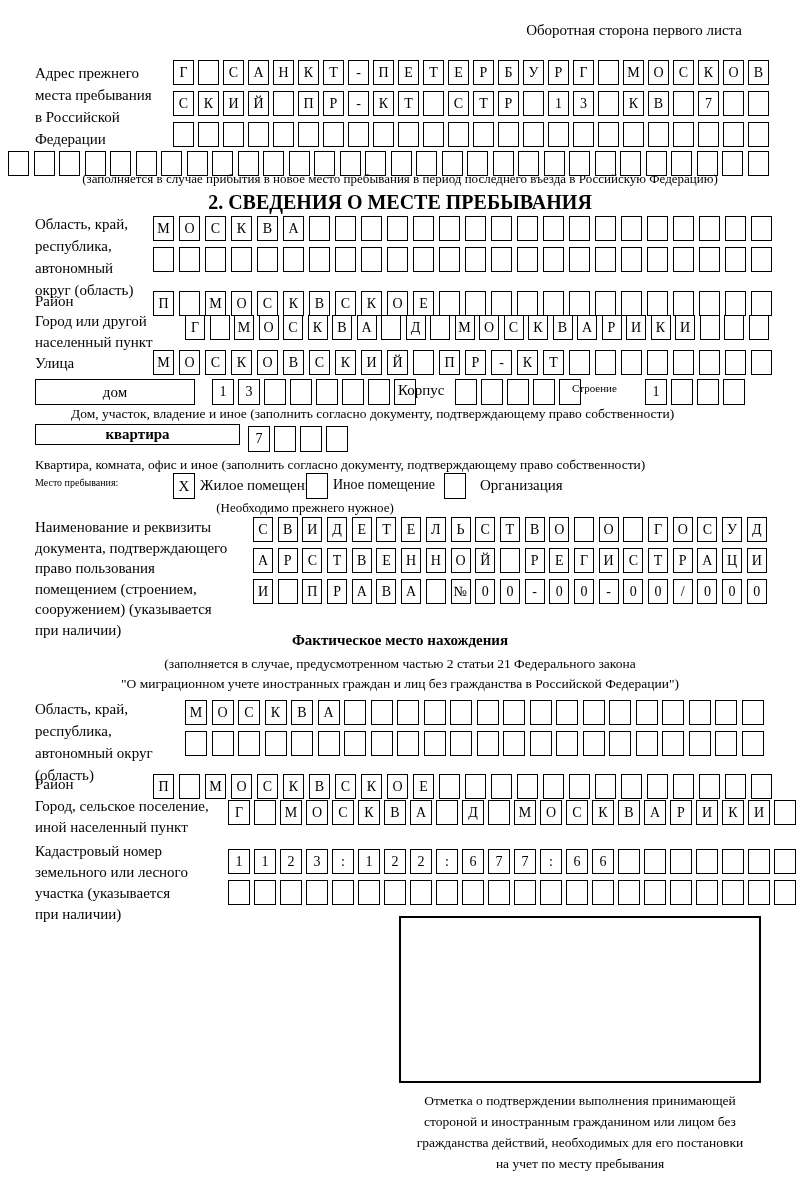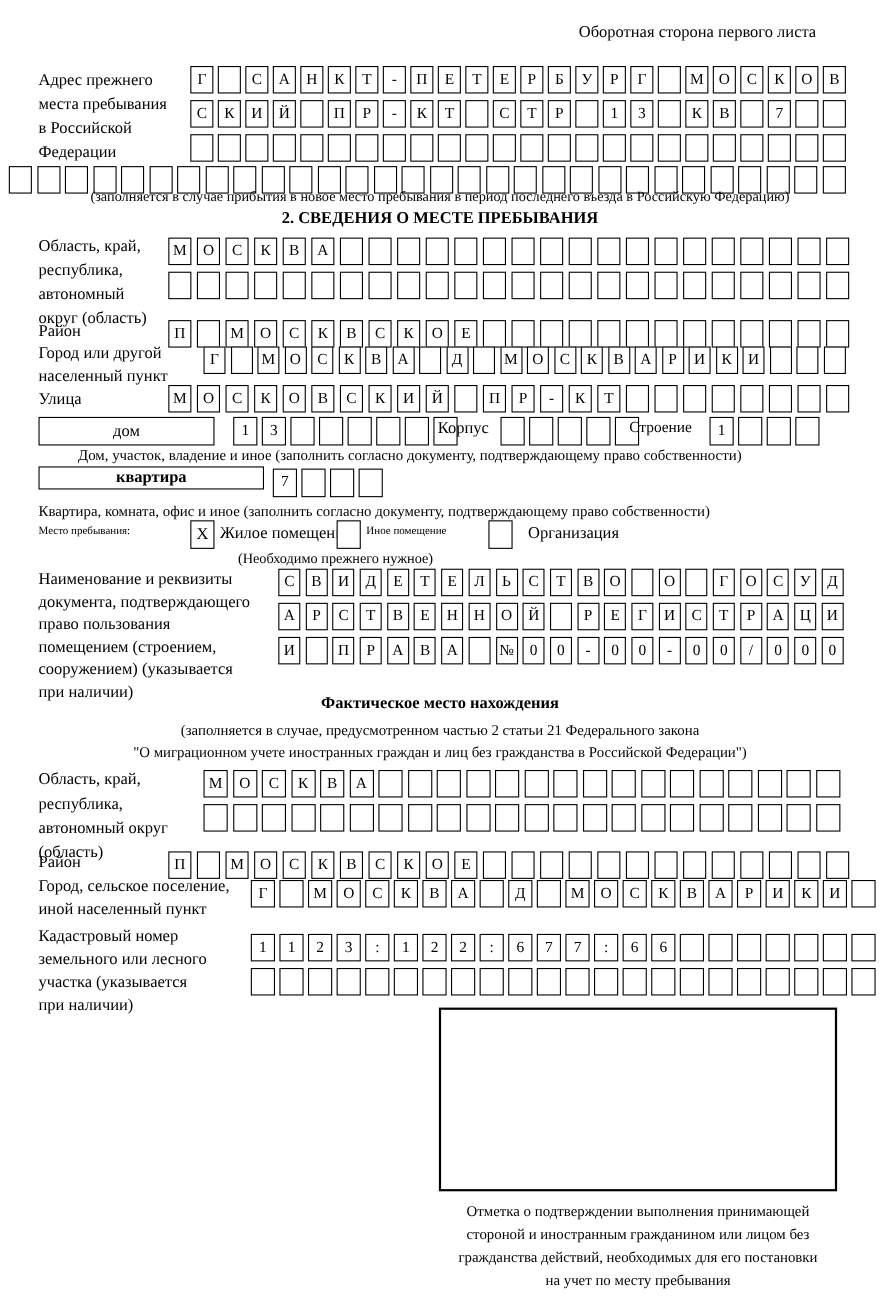--- a/index.html
+++ b/index.html
@@ -164,21 +164,21 @@
       <span class="cell"></span>
       <span class="cell"></span>
       <span class="cell"></span>
       <span class="cell"></span>
       <span class="cell"></span>
       <span class="cell"></span>
       <span class="cell"></span>
     </div>
   <div class="abs center cap" style="top:171px;">(заполняется в случае прибытия в новое место пребывания в период последнего въезда в Российскую Федерацию)</div>
 
-  <div class="abs center bold" style="top:191px;font-size:15px;">2. СВЕДЕНИЯ О МЕСТЕ ПРЕБЫВАНИЯ</div>
+  <div class="abs center bold" style="top:191px;font-size:20px;">2. СВЕДЕНИЯ О МЕСТЕ ПРЕБЫВАНИЯ</div>
 
   <div class="abs lbl" style="left:35px;top:213px;width:150px;">Область, край,
 республика,
 автономный
 округ (область)</div>
   <div class="cellrow" id="row-region1">
       <span class="cell">М</span>
       <span class="cell">О</span>
       <span class="cell">С</span>
       <span class="cell">К</span>
@@ -327,21 +327,21 @@
       <span class="cell"></span>
     </div>
   <div class="abs" style="left:398px;top:382px;font-size:15px;">Корпус</div>
   <div class="cellrow" id="row-korpus">
       <span class="cell"></span>
       <span class="cell"></span>
       <span class="cell"></span>
       <span class="cell"></span>
       <span class="cell"></span>
     </div>
-  <div class="abs" style="left:572px;top:382px;font-size:14px;">Строение</div>
+  <div class="abs" style="left:572px;top:382px;font-size:11px;">Строение</div>
   <div class="cellrow" id="row-stroenie">
       <span class="cell">1</span>
       <span class="cell"></span>
       <span class="cell"></span>
       <span class="cell"></span>
     </div>
   <div class="abs" style="left:35px;top:406px;font-size:13.5px;margin-left:36px;">Дом, участок, владение и иное (заполнить согласно документу, подтверждающему право собственности)</div>
 
   <div class="abs boxlabel" style="left:35px;top:424px;width:205px;height:21px;font-weight:bold;">квартира</div>
   <div class="cellrow" id="row-apt">
@@ -349,21 +349,21 @@
       <span class="cell"></span>
       <span class="cell"></span>
       <span class="cell"></span>
     </div>
   <div class="abs" style="left:35px;top:457px;font-size:13.5px;">Квартира, комната, офис и иное (заполнить согласно документу, подтверждающему право собственности)</div>
 
   <div class="abs" style="left:35px;top:477px;font-size:10px;">Место пребывания:</div>
   <div class="abs chk" style="left:173px;top:473px;">X</div>
   <div class="abs" style="left:200px;top:477px;font-size:15px;">Жилое помещение</div>
   <div class="abs chk" style="left:306px;top:473px;"></div>
-  <div class="abs" style="left:333px;top:477px;font-size:10px;">Иное помещение</div>
+  <div class="abs" style="left:333px;top:477px;font-size:14px;">Иное помещение</div>
   <div class="abs chk" style="left:444px;top:473px;"></div>
   <div class="abs" style="left:480px;top:477px;font-size:15px;">Организация</div>
   <div class="abs cap" style="left:155px;top:500px;width:300px;text-align:center;">(Необходимо прежнего нужное)</div>
 
   <div class="abs lbl" style="left:35px;top:517px;width:215px;line-height:20.5px;">Наименование и реквизиты
 документа, подтверждающего
 право пользования
 помещением (строением,
 сооружением) (указывается
 при наличии)</div>

